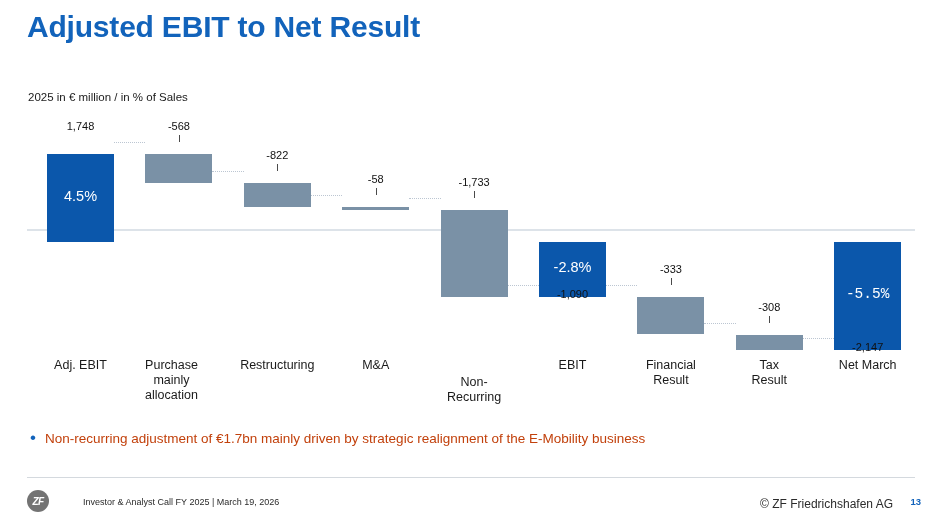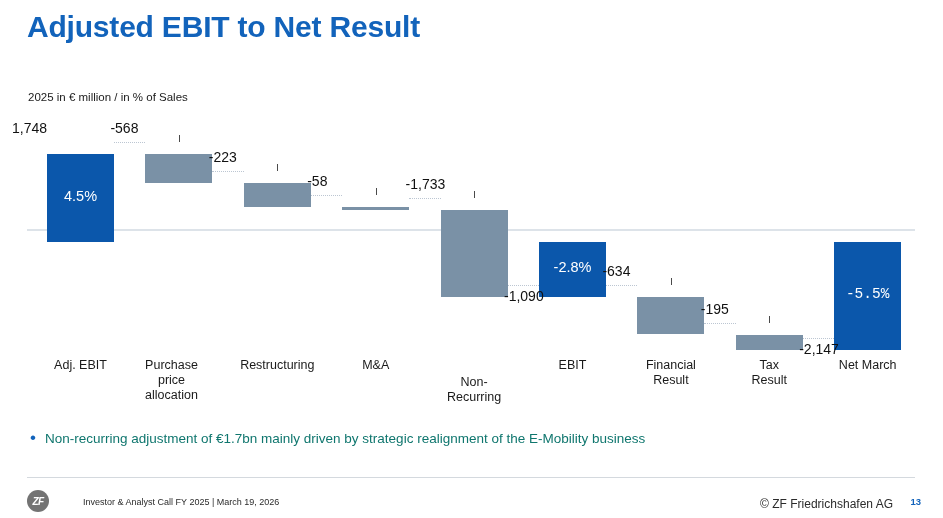--- a/index.html
+++ b/index.html
@@ -68,22 +68,22 @@
     width: 100%;
     text-align: center;
     color: #ffffff;
     font-size: 14.5px;
     font-weight: 400;
     pointer-events: none;
   }
 
   .val-label {
     position: absolute;
-    text-align: left;
-    font-size: 14px;
+    text-align: center;
+    font-size: 11px;
     color: #111111;
     white-space: nowrap;
   }
 
   .connector {
     position: absolute;
     height: 0;
     border-top: 1px dotted #bcc6d2;
   }
 
@@ -110,21 +110,21 @@
     align-items: flex-start;
     gap: 9px;
   }
   #bullet-dot {
     color: #1263bb;
     font-size: 17px;
     line-height: 16px;
   }
   #bullet-text {
     font-size: 13.5px;
-    color: #0f766e;
+    color: #c2410c;
     white-space: nowrap;
     line-height: 17px;
   }
 
   
   #footer-rule {
     position: absolute;
     left: 27px;
     top: 477px;
     width: 888px;
@@ -206,40 +206,40 @@
       <div class="connector" style="left: 409.2px; top: 197.657px; width: 31.4px;"></div>
       <div class="connector" style="left: 507.6px; top: 284.827px; width: 31.4px;"></div>
       <div class="connector" style="left: 606px; top: 284.827px; width: 31.4px;"></div>
       <div class="connector" style="left: 704.4px; top: 322.502px; width: 31.4px;"></div>
       <div class="connector" style="left: 802.8px; top: 337.994px; width: 31.4px;"></div>
     </div>
   <div id="labels-layer">
       <div class="val-label" style="width: 137px; left: 12px; top: 120.076px;">1,748</div>
       <div class="val-label" style="width: 137px; left: 110.4px; top: 120.076px;">-568</div>
       <div class="tick" style="left: 178.9px; top: 135.076px; height: 7px;"></div>
-      <div class="val-label" style="width: 137px; left: 208.8px; top: 148.646px;">-223</div>
+      <div class="val-label" style="width: 137px; left: 208.8px; top: 148.646px;">-822</div>
       <div class="tick" style="left: 277.3px; top: 163.646px; height: 7px;"></div>
       <div class="val-label" style="width: 137px; left: 307.2px; top: 172.74px;">-58</div>
       <div class="tick" style="left: 375.7px; top: 187.74px; height: 7px;"></div>
       <div class="val-label" style="width: 137px; left: 405.6px; top: 175.657px;">-1,733</div>
       <div class="tick" style="left: 474.1px; top: 190.657px; height: 7px;"></div>
       <div class="val-label" style="width: 137px; left: 504px; top: 287.827px;">-1,090</div>
-      <div class="val-label" style="width: 137px; left: 602.4px; top: 262.827px;">-634</div>
+      <div class="val-label" style="width: 137px; left: 602.4px; top: 262.827px;">-333</div>
       <div class="tick" style="left: 670.9px; top: 277.827px; height: 7px;"></div>
-      <div class="val-label" style="width: 137px; left: 700.8px; top: 300.502px;">-195</div>
+      <div class="val-label" style="width: 137px; left: 700.8px; top: 300.502px;">-308</div>
       <div class="tick" style="left: 769.3px; top: 315.502px; height: 7px;"></div>
       <div class="val-label" style="width: 137px; left: 799.2px; top: 340.994px;">-2,147</div>
     </div>
   <div id="categories-layer">
       <div class="cat-label" style="left: 21px; top: 358px; width: 119px;">
         <div>Adj. EBIT</div>
       </div>
       <div class="cat-label" style="left: 112px; top: 358px; width: 119px;">
         <div>Purchase</div>
-        <div>price</div>
+        <div>mainly</div>
         <div>allocation</div>
       </div>
       <div class="cat-label" style="left: 217.8px; top: 358px; width: 119px;">
         <div>Restructuring</div>
       </div>
       <div class="cat-label" style="left: 316.2px; top: 358px; width: 119px;">
         <div>M&amp;A</div>
       </div>
       <div class="cat-label" style="left: 414.6px; top: 358px; width: 119px; margin-top: 17px;">
         <div>Non-</div>

